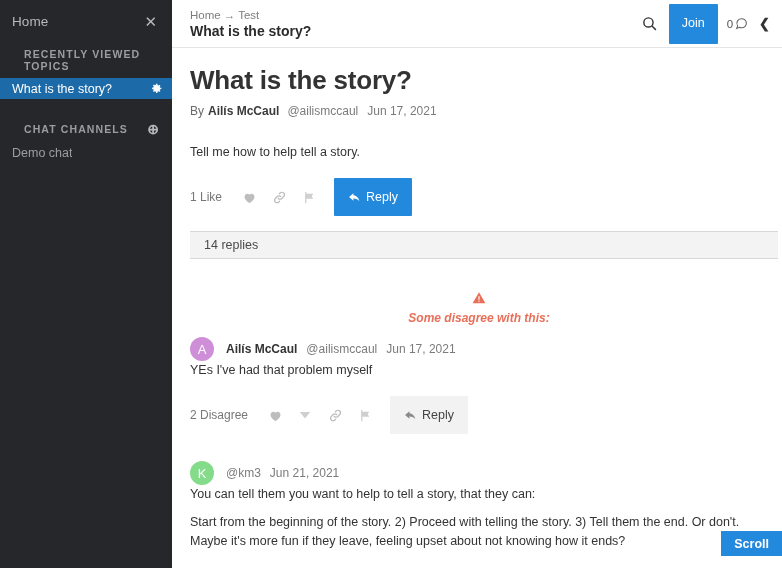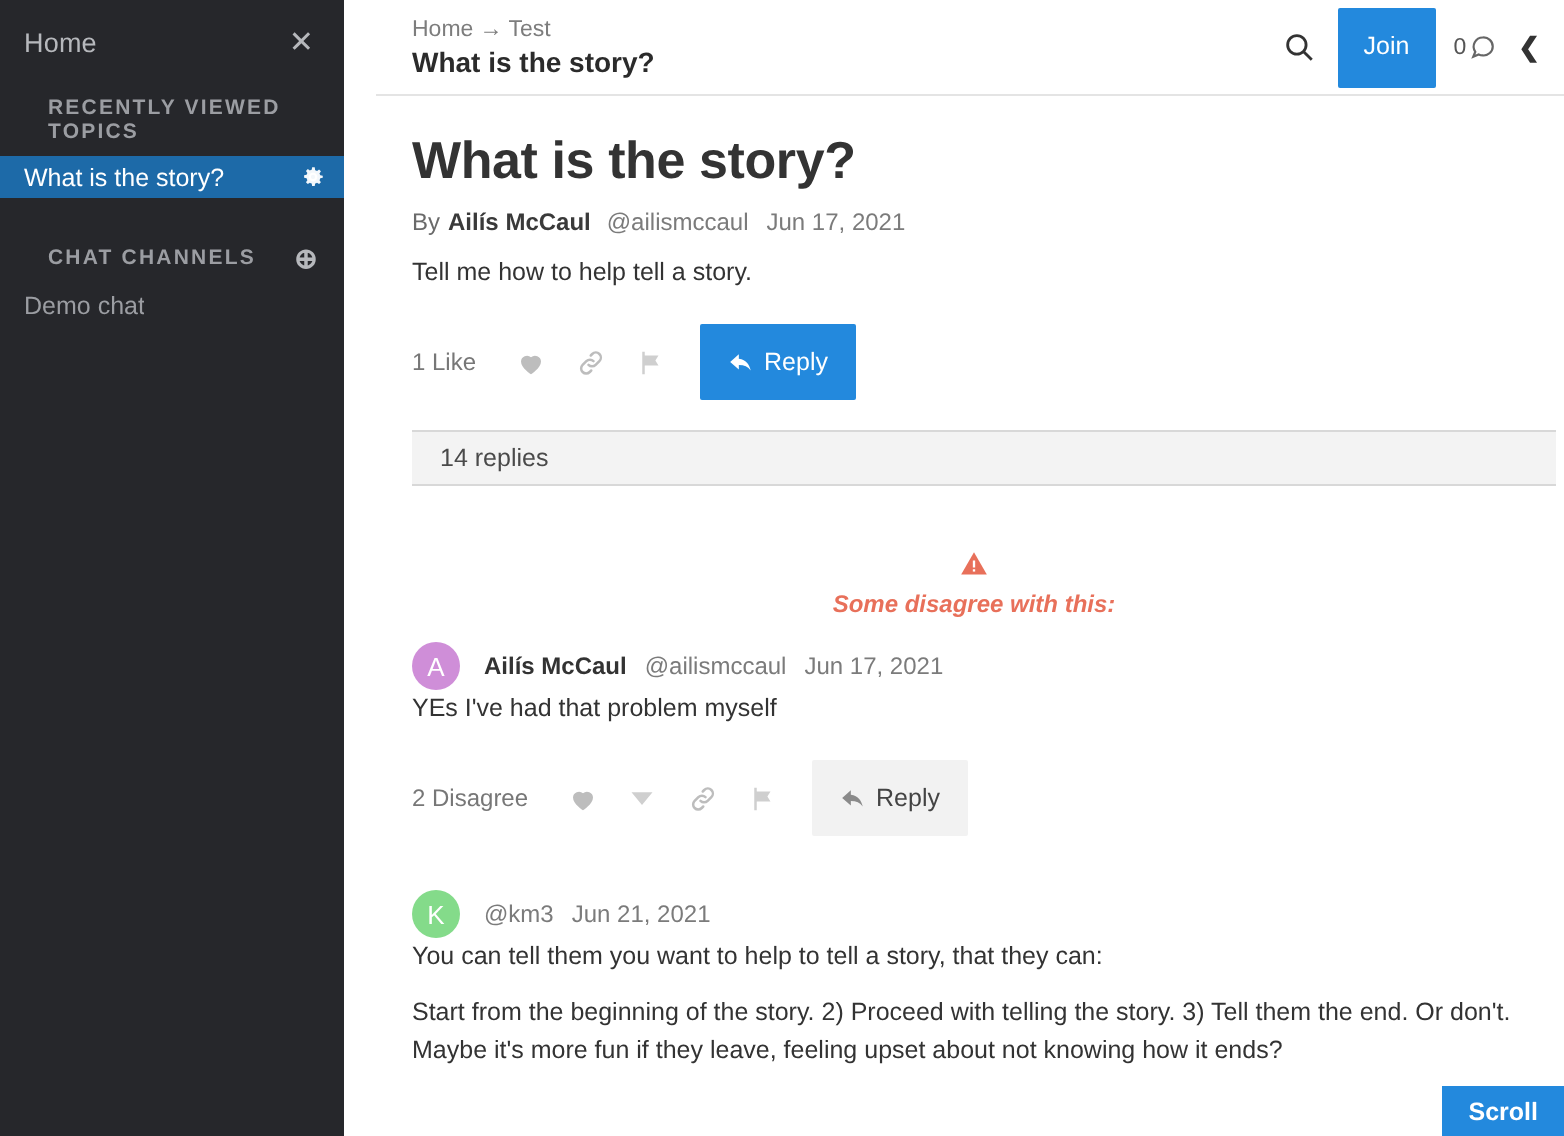--- a/index.html
+++ b/index.html
@@ -2,21 +2,21 @@
 <html><head>
 <meta charset="utf-8">
 <style>
   * { box-sizing: border-box; margin: 0; padding: 0; }
   html, body {
     width: 782px; height: 568px;
     font-family: "Liberation Sans", sans-serif;
     background: #ffffff;
     overflow: hidden;
   }
-  #app { position: relative; width: 782px; height: 568px; display: flex; gap: 16px; }
+  #app { position: relative; width: 782px; height: 568px; display: flex; }
 
   
   .sidebar {
     width: 172px; height: 568px;
     background: #26272b;
     color: #c9cbcf;
     flex: 0 0 172px;
     position: relative;
   }
   .sb-top {
@@ -81,21 +81,21 @@
   .post { padding: 0 14px 0 18px; }
   .topic-title {
     font-size: 26px; font-weight: bold; color: #333;
     padding-top: 16px; line-height: 32px; letter-spacing: -.2px;
   }
   .byline { font-size: 12px; color: #6a6a6a; margin-top: 8px; display: flex; align-items: center; }
   .byline .by { margin-right: 4px; }
   .byline .name { font-weight: bold; color: #3a3a3a; }
   .byline .handle { color: #7b7b7b; margin-left: 8px; }
   .byline .date { color: #7b7b7b; margin-left: 9px; }
-  .post-body { font-size: 12.5px; color: #333; line-height: 19px; margin-top: 9px; }
+  .post-body { font-size: 12.5px; color: #333; line-height: 19px; margin-top: 25px; }
 
   .actionbar {
     display: flex; align-items: center; justify-content: flex-start;
     gap: 0; margin-top: 16px; padding-right: 4px;
   }
   .act-count { font-size: 12px; color: #777; margin-right: 12px; }
   .act-icon {
     width: 30px; height: 22px; display: flex; align-items: center; justify-content: center;
     cursor: pointer;
   }
@@ -129,21 +129,21 @@
     display: flex; align-items: center; justify-content: center;
     color: #fff; font-size: 13px; margin-right: 12px; flex: 0 0 24px;
   }
   .reply-head .name { font-size: 12px; font-weight: bold; color: #333; }
   .reply-head .handle { font-size: 12px; color: #7b7b7b; margin-left: 9px; }
   .reply-head .date { font-size: 12px; color: #7b7b7b; margin-left: 9px; }
   .reply-body { font-size: 12.5px; color: #333; line-height: 19px; }
   .reply-body p + p { margin-top: 9px; }
 
   .scroll-btn {
-    position: absolute; right: 0; bottom: 0;
+    position: absolute; right: 0; bottom: 12px;
     background: #2389dd; color: #fff;
     font-size: 12.5px; font-weight: bold;
     padding: 6px 13px; height: 25px;
     display: flex; align-items: center;
     cursor: pointer; border: 0;
     font-family: "Liberation Sans", sans-serif;
   }
   svg { display: block; }
 </style>
 </head>

